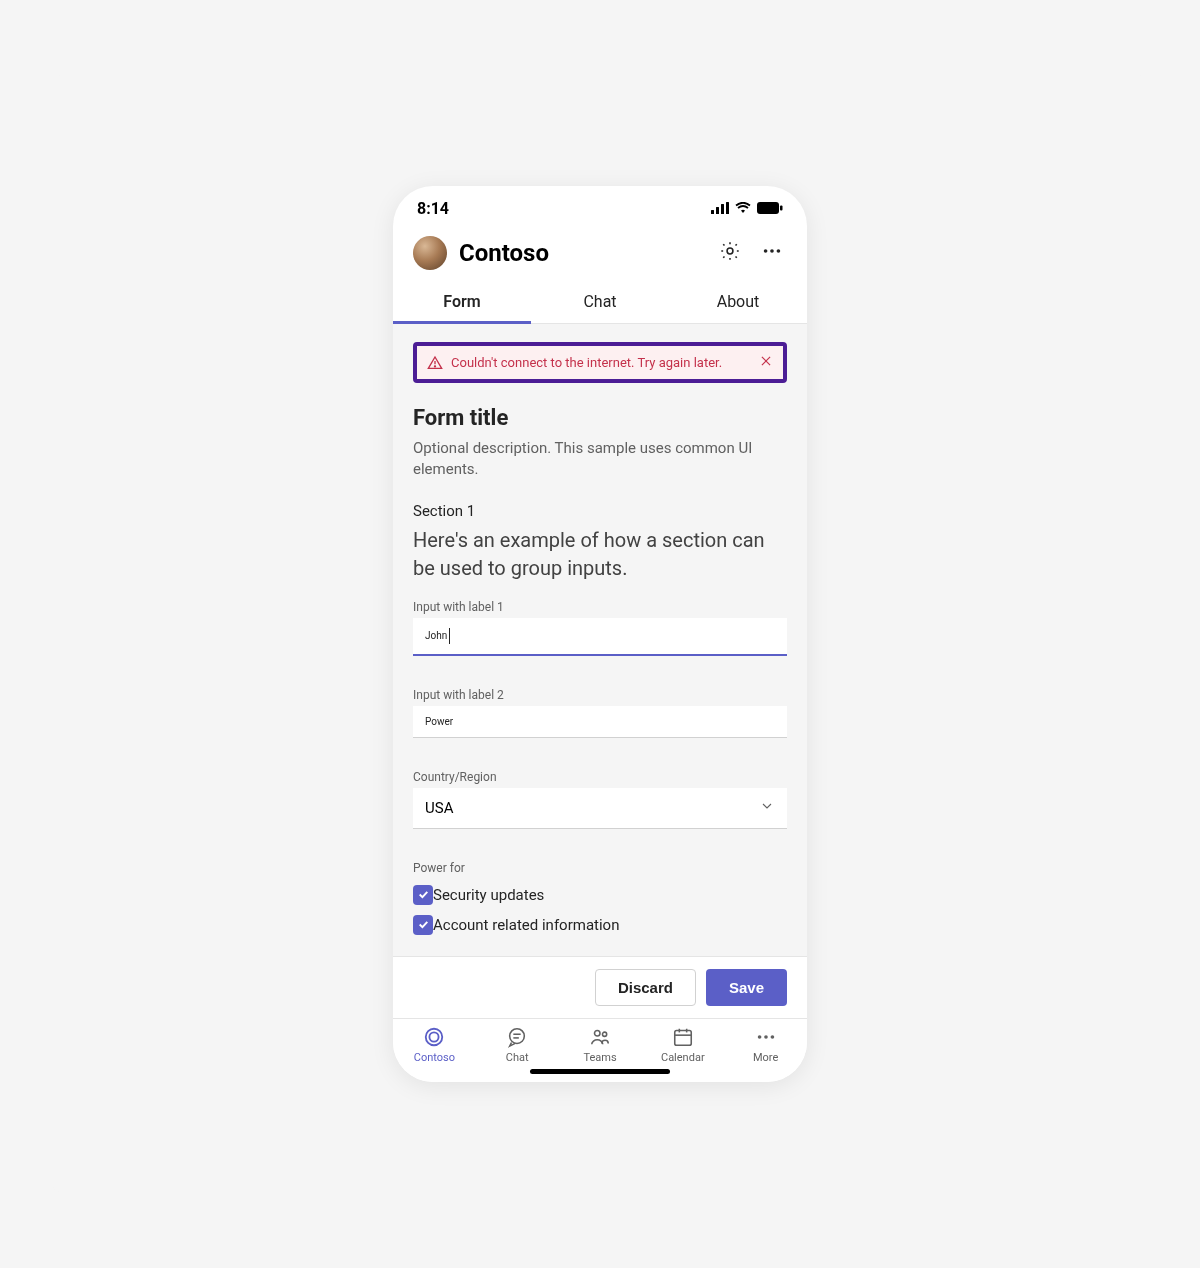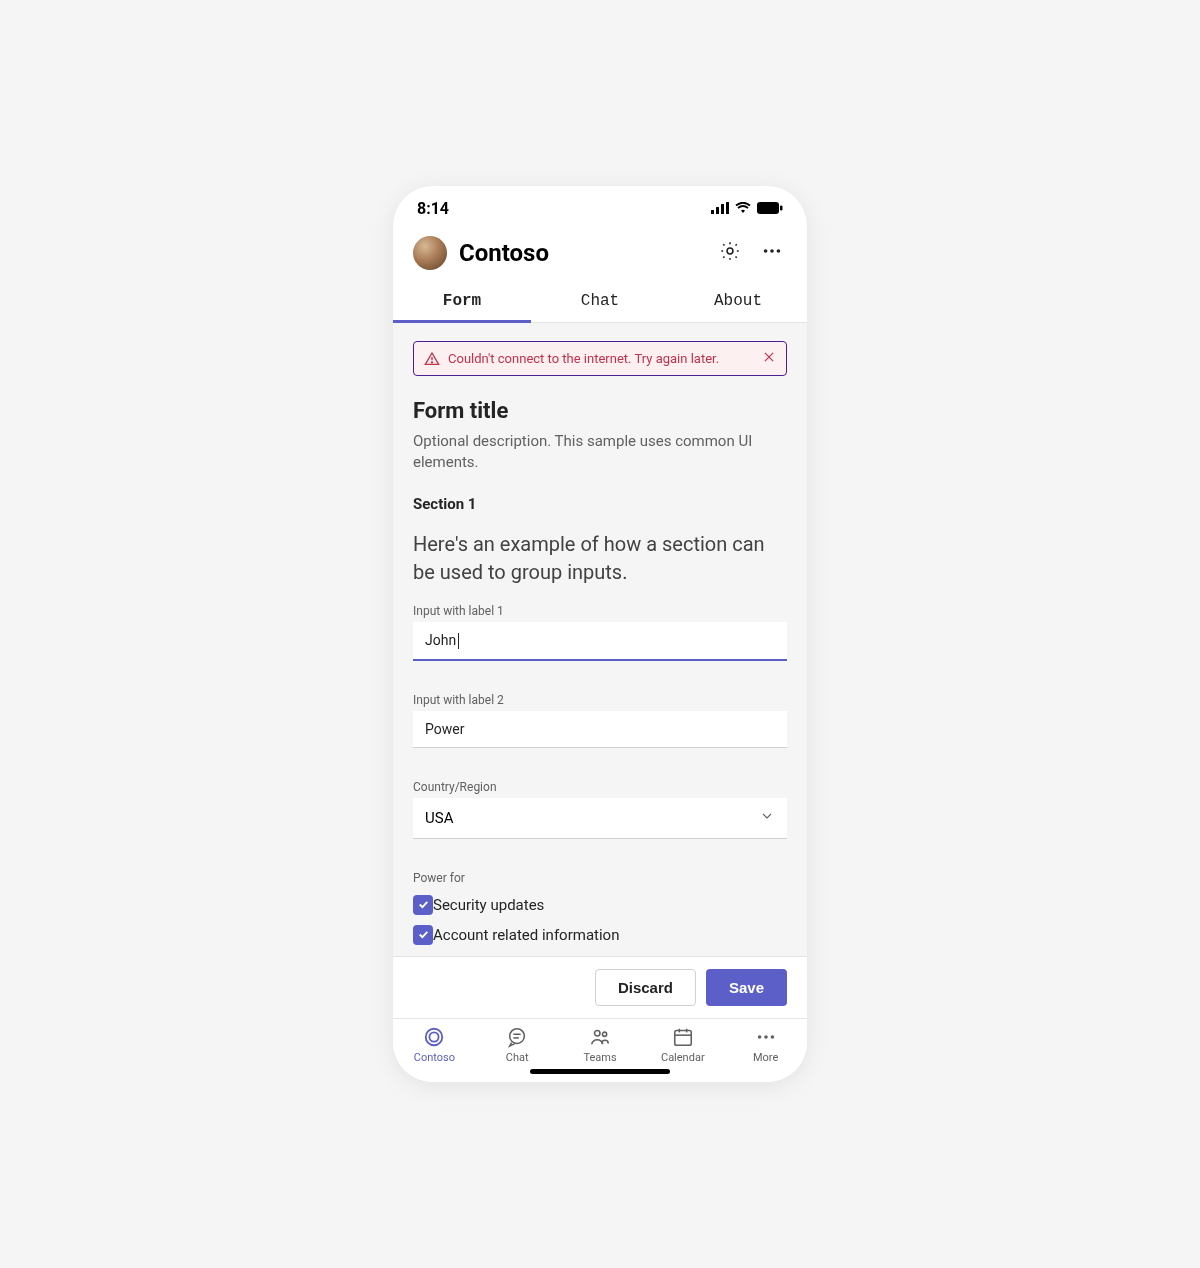--- a/index.html
+++ b/index.html
@@ -66,68 +66,67 @@
     border-bottom: 1px solid #e5e5e5;
   }
   .tab {
     flex: 1;
     text-align: center;
     padding: 12px 0;
     font-size: 16px;
     color: #242424;
     cursor: pointer;
     position: relative;
-    font-family: Liberation Mono, monospace;
   }
   .tab.active {
     font-weight: 600;
   }
   .tab.active::after {
     content: "";
     position: absolute;
     left: 0; right: 0; bottom: -1px;
     height: 3px;
     background: #5b5fc7;
   }
   
   .content {
     flex: 1;
     background: #f5f5f5;
     overflow: hidden;
     padding: 18px 20px 0 20px;
     position: relative;
   }
   .alert {
-    border: 1px solid #4c1d95;
+    border: 4px solid #4c1d95;
     background: #fdf0f1;
     color: #c4314b;
     border-radius: 4px;
     padding: 8px 10px;
     display: flex;
     align-items: center;
     gap: 8px;
     font-size: 13px;
     margin-bottom: 22px;
   }
   .alert .alert-icon { flex-shrink: 0; display:flex; }
   .alert .alert-text { flex: 1; }
   .alert .alert-close { flex-shrink:0; cursor:pointer; display:flex; }
   .form-title { font-size: 22px; font-weight: 700; margin-bottom: 8px; color:#242424;}
   .form-desc { font-size: 15px; color: #616161; margin-bottom: 22px; line-height:1.4;}
-  .section-title { font-size: 15px; font-weight: 700; margin-bottom: 17px; color:#242424;}
+  .section-title { font-size: 15px; font-weight: 400; margin-bottom: 6px; color:#242424;}
   .section-desc { font-size: 20px; color: #424242; line-height:1.4; margin-bottom: 18px;}
   .field { margin-bottom: 32px; }
   .field-label { font-size: 12px; color: #616161; margin-bottom: 4px; display:block;}
   .text-input {
     width: 100%;
     background: #fff;
     border: none;
     border-bottom: 1px solid #d1d1d1;
     padding: 10px 12px;
-    font-size: 14px;
+    font-size: 10px;
     color: #242424;
     outline: none;
   }
   .text-input.focused { border-bottom: 2px solid #5b5fc7; }
   .caret { display:inline-block; width:1px; height:16px; background:#242424; vertical-align:middle; margin-left:2px;}
   .select {
     width: 100%;
     background: #fff;
     border: none;
     border-bottom: 1px solid #d1d1d1;

